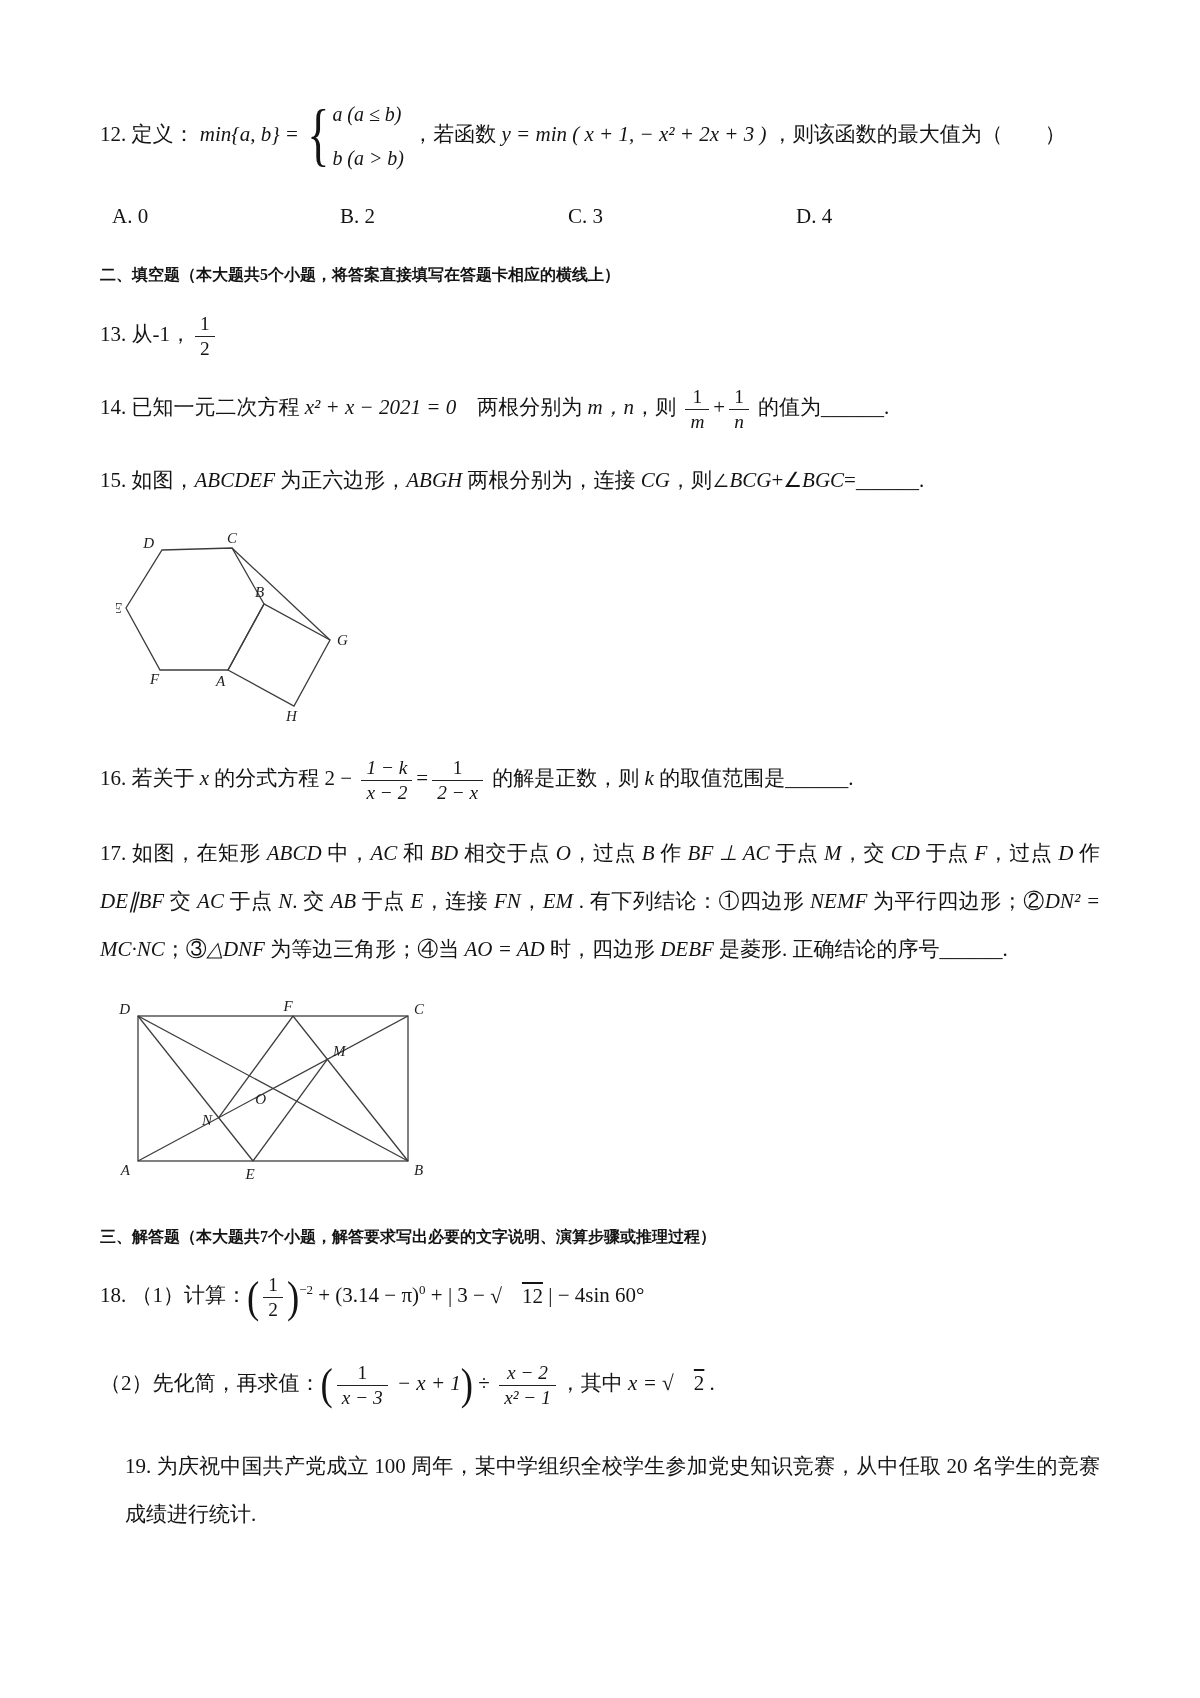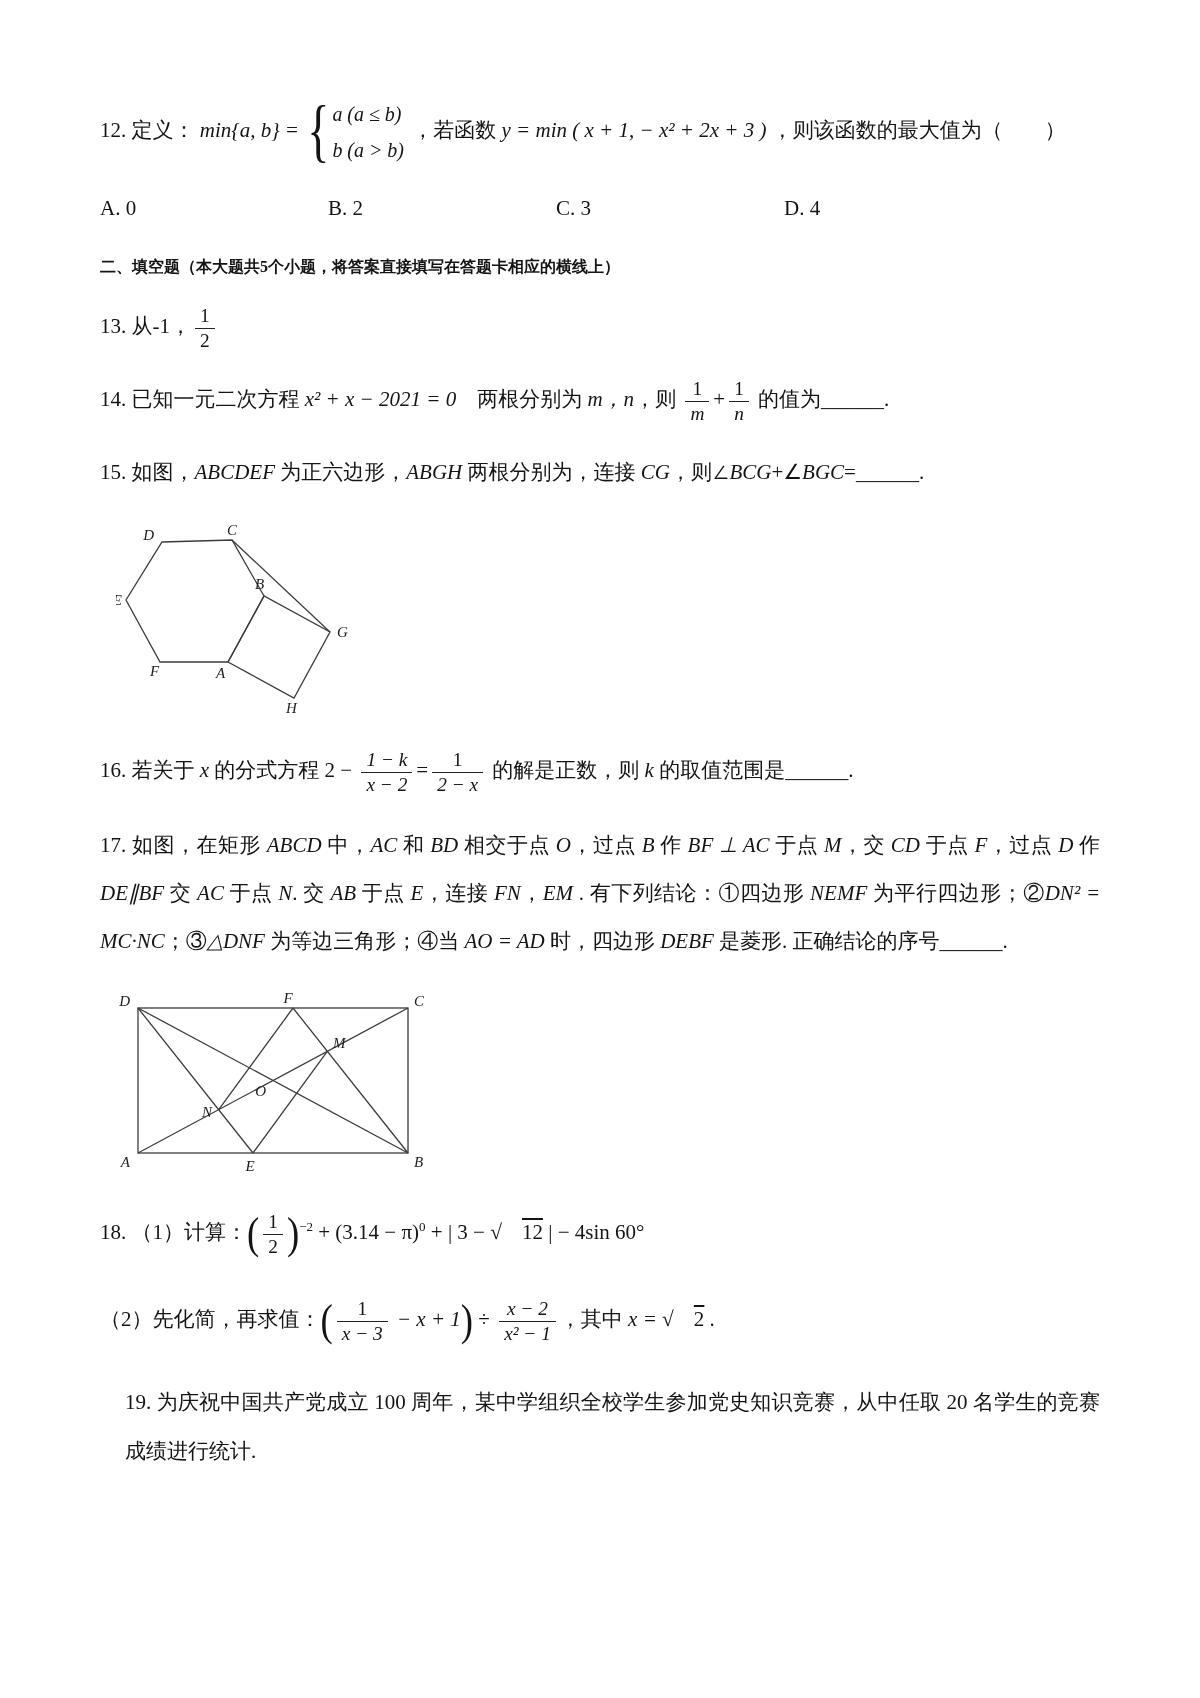--- a/index.html
+++ b/index.html
@@ -22,34 +22,34 @@
     display: inline-flex; flex-direction: column; align-items: center;
     vertical-align: middle; line-height: 1.25; font-size: 0.92em;
     margin: 0 4px; text-align: center;
   }
   .frac .fn { padding: 0 5px; }
   .frac .fd { border-top: 1.4px solid #222; padding: 0 5px; }
 
   
   .piecewise { display: inline-flex; align-items: center; vertical-align: middle; margin: 0 3px; }
   .brace { display: inline-block; font-size: 2.2em; transform: scaleY(1.5); line-height: 1; font-weight: 300; margin-right: 3px; }
-  .pw-rows { display: inline-flex; flex-direction: column; gap: 11px; font-size: 0.95em; line-height: 1.25; }
+  .pw-rows { display: inline-flex; flex-direction: column; gap: 19px; font-size: 0.95em; line-height: 1.25; }
 
   
   .bp { display: inline-block; font-size: 1.75em; transform: scaleY(1.2); vertical-align: middle; line-height: 1; font-weight: 300; }
 
   sup { font-size: 0.62em; vertical-align: super; line-height: 1; }
 
   .sqrt { white-space: nowrap; }
   .sqrt .sign { font-size: 1.02em; }
   .sqrt .rad { text-decoration: overline; margin-left: 20px; }
 
   .options {
     display: grid; grid-template-columns: repeat(4, 228px);
-    margin: 30px 0 10px 0; line-height: 1.5;
+    margin: 30px 0 10px 12px; line-height: 1.5;
   }
 
   figure { margin: 8px 0 8px 16px; }
   svg text { font-family: "Liberation Serif", serif; font-style: italic; font-size: 15px; fill: #1d1d1d; }
   .gap-lg { }
 </style>
 </head>
 <body>
 
 <div class="page">
@@ -143,20 +143,21 @@
       <text x="298" y="16">C</text>
       <text x="217" y="58">M</text>
       <text x="96" y="127" text-anchor="end">N</text>
       <text x="150" y="106" text-anchor="end">O</text>
       <text x="14" y="177" text-anchor="end">A</text>
       <text x="134" y="181" text-anchor="middle">E</text>
       <text x="298" y="177">B</text>
     </svg>
   </figure>
 
+  <div class="sec-title">三、解答题（本大题共7个小题，解答要求写出必要的文字说明、演算步骤或推理过程）</div>
 
   <div class="q">
     <span>18. （1）计算：</span><span class="bp">(</span><span class="frac">
         <span class="fn">1</span>
         <span class="fd">2</span>
       </span><span class="bp">)</span><sup>−2</sup><span> + (3.14 − π)</span><sup>0</sup><span> + | 3 − </span><span class="sqrt"><span class="sign">√</span><span class="rad">12</span></span><span> | − 4sin 60°</span>
   </div>
 
   <div class="q" style="margin-top:38px;">
     <span>（2）先化简，再求值：</span><span class="bp">(</span><span class="frac">

